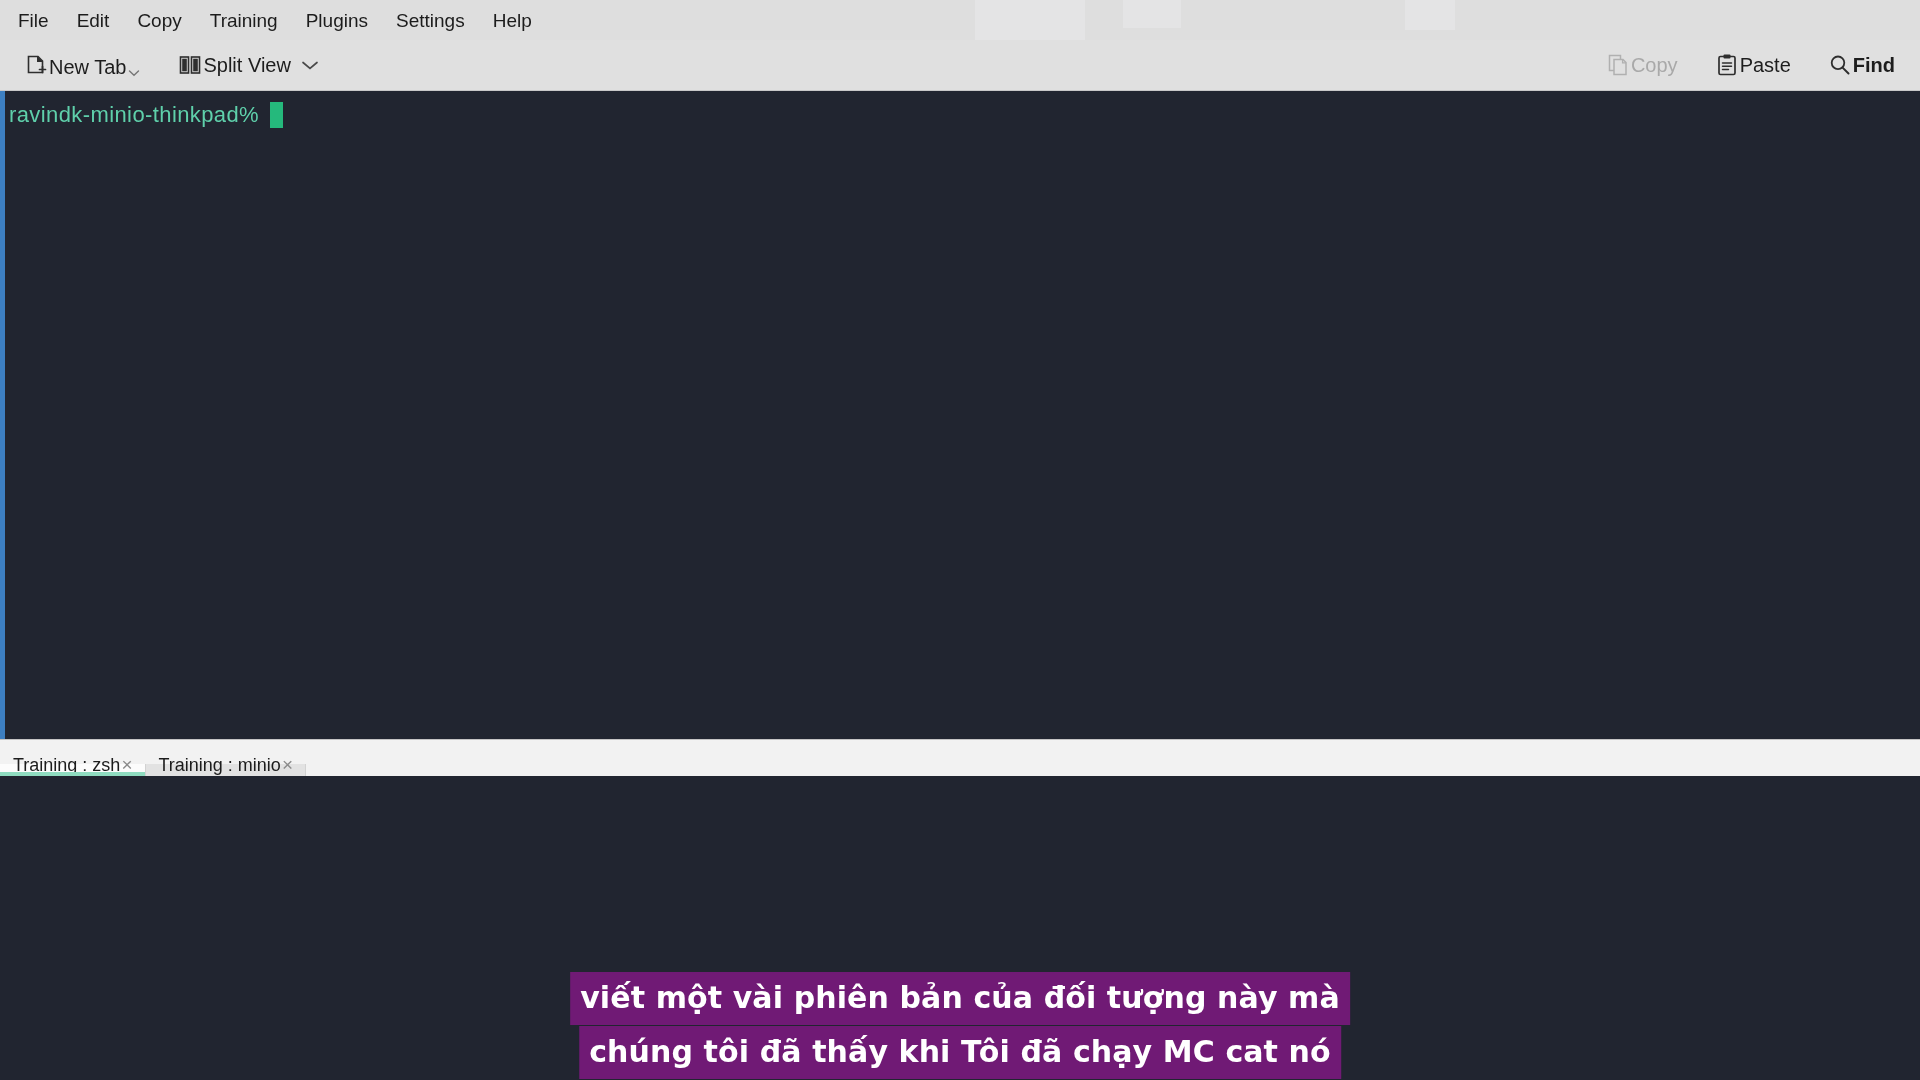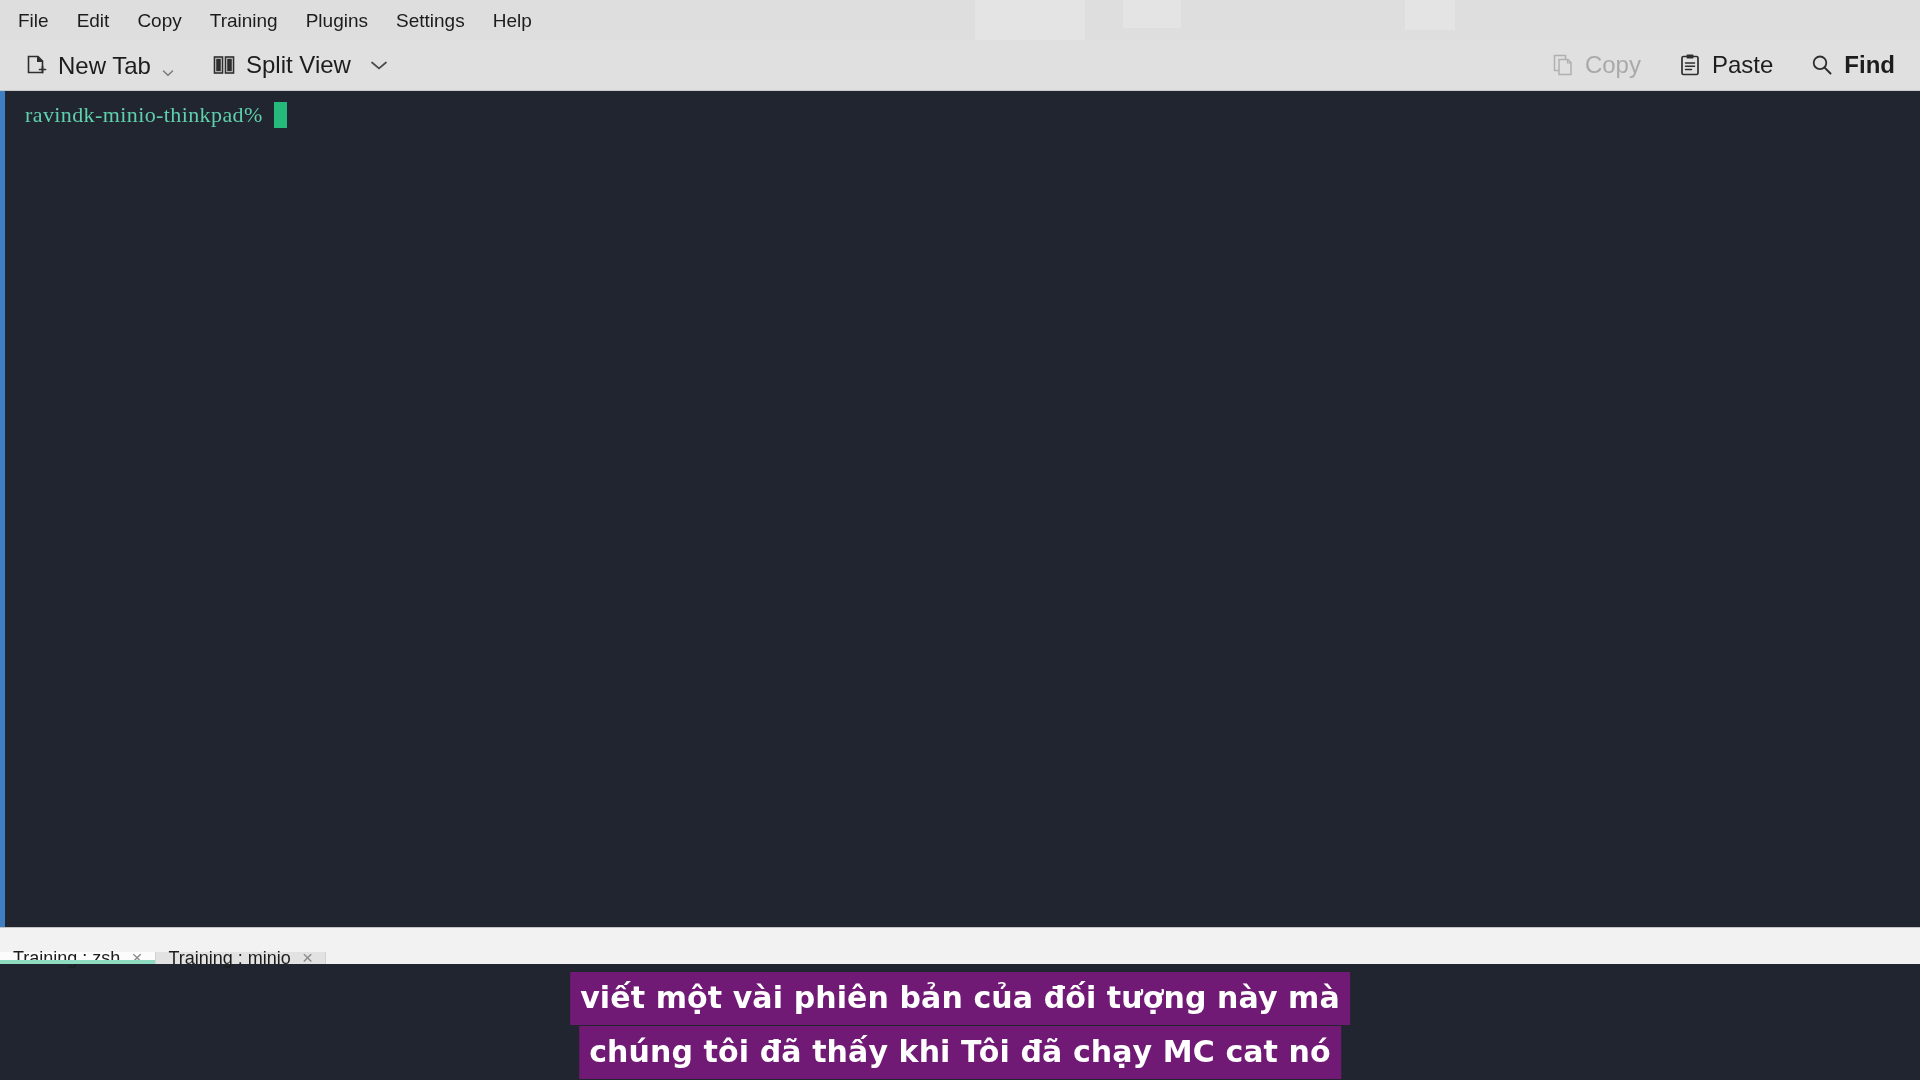--- a/index.html
+++ b/index.html
@@ -8,21 +8,21 @@
     width: 1920px;
     height: 1080px;
     overflow: hidden;
     background: #212530;
     font-family: "Liberation Sans", sans-serif;
   }
 
   #app {
     position: relative;
     width: 1920px;
-    height: 964px;
+    height: 776px;
     display: flex;
     flex-direction: column;
     background: #212530;
   }
 
   
   .menubar {
     height: 40px;
     min-height: 40px;
     background: #dedede;
@@ -59,25 +59,24 @@
     padding: 0 16px 0 14px;
     position: relative;
   }
   .toolbar-group {
     display: flex;
     align-items: center;
   }
   .tb-btn {
     display: flex;
     align-items: flex-end;
-    gap: 9px;
     padding: 5px 9px;
     cursor: default;
     color: #1d1d1d;
-    font-size: 24px;
+    font-size: 20px;
     white-space: nowrap;
     position: relative;
   }
   .tb-btn.disabled { color: #a9a9a9; }
   .tb-btn .lbl { line-height: 1.05; }
   .tb-ico {
     width: 26px;
     height: 26px;
     display: inline-flex;
     align-items: center;
@@ -123,26 +122,25 @@
     position: absolute;
     left: 9px;
     right: 0;
     top: 0;
     bottom: 0;
     padding-top: 11px;
   }
   .term-line {
     display: flex;
     align-items: center;
-    font-family: Liberation Serif, serif;
+    font-family: Liberation Sans, sans-serif;
     font-size: 22px;
     line-height: 26px;
     letter-spacing: 0.4px;
     white-space: pre;
-    margin-left: 16px;
   }
   .prompt-text { color: #5fd0ab; }
   .cursor-block {
     display: inline-block;
     width: 13px;
     height: 26px;
     background: #25b97c;
     margin-left: 11px;
     vertical-align: middle;
   }
@@ -179,22 +177,21 @@
     height: 36px;
     min-height: 36px;
     background: #f2f2f2;
     border-top: 1px solid #c4c4c4;
     display: flex;
     align-items: stretch;
     position: relative;
   }
   .tab {
     display: flex;
-    align-items: center;
-    gap: 10px;
+    align-items: flex-end;
     padding: 0 11px 0 13px;
     font-size: 18px;
     color: #1c1c1c;
     cursor: default;
     position: relative;
     border-right: 1px solid #d2d2d2;
     white-space: nowrap;
     margin-top: 24px;
   }
   .tab.active {

